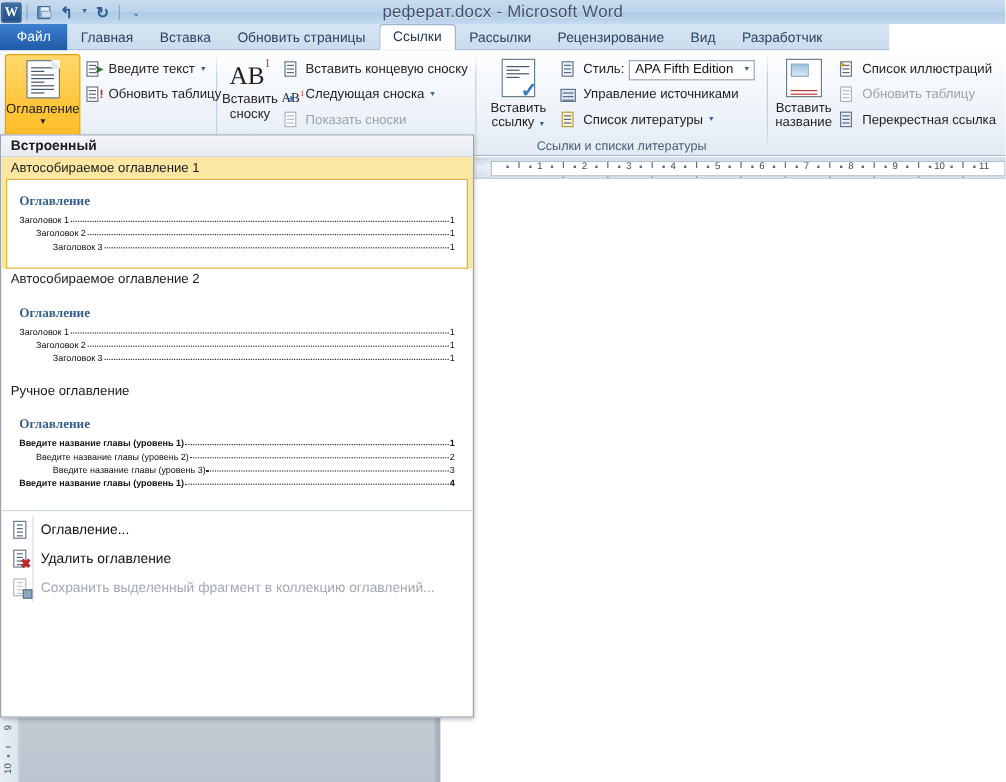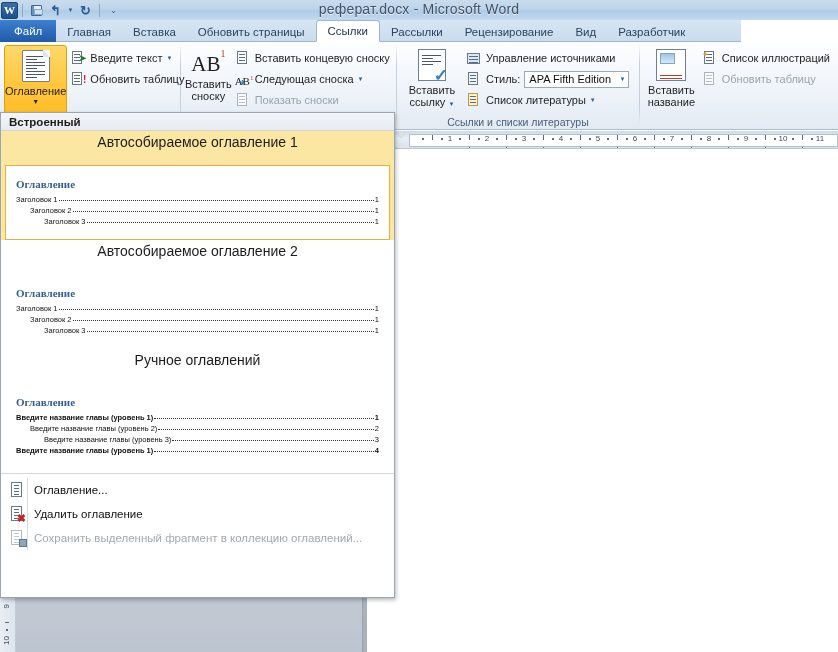--- a/index.html
+++ b/index.html
@@ -172,21 +172,21 @@
   }
   .gal-header {
     height:18px; background:linear-gradient(to bottom,#f3f5f8,#e7ebf1);
     border-bottom:1px solid #cfd6de;
     font-size:11.5px; color:#1c1c1c; font-weight:bold;
     display:flex; align-items:center; padding-left:8px;
   }
   .gal-body { position:relative; }
   .gal-item { position:relative; margin:0; padding:0 2px; }
   .gal-item .gi-title {
-    font-size:14px; color:#1c1c1c; padding:3px 6px 15px 6px; white-space:nowrap;text-align:center;
+    font-size:11px; color:#1c1c1c; padding:3px 6px 3px 6px; white-space:nowrap;
   }
   .gal-item.selected { background:#fbe6a2; }
   .gal-item.selected .gi-wrap { border:1px solid #e3b23c; }
   .gi-wrap { background:#fff; margin:0 2px 0 2px; padding:12px 10px 12px 10px; border:1px solid transparent;}
   .toc-h {
     font-family:"Liberation Serif", serif; font-size:11px; font-weight:bold; color:#365f91;
     margin-bottom:4px;
   }
   .toc-line {
     display:flex; align-items:baseline; font-size:7.5px; color:#101010;
@@ -370,42 +370,42 @@
             </div>
             <div class="cap">Вставить</div>
             <div class="cap" style="margin-top:0">
               <span>ссылку</span>
               <span class="tiny-caret">▼</span>
             </div>
           </div>
           <div class="smallitems">
             <div class="sitem">
               <span class="sico">
-                <span class="pg" style="left:1px;width:13px;height:11px;top:3px;background:#dce8f4;">
-                    <b></b>
-                  </span>
-              </span>
-              <span>Управление источниками</span>
-            </div>
-            <div class="sitem">
-              <span class="sico">
                 <span class="pg" style="background:#eef4fa;">
                     <b></b>
                   </span>
               </span>
               <span class="stylerow">
                 <span>Стиль:</span>
                 <span class="stylebox">
                   <span>APA Fifth Edition</span>
                   <span class="tiny-caret">▼</span>
                 </span>
               </span>
             </div>
             <div class="sitem">
               <span class="sico">
+                <span class="pg" style="left:1px;width:13px;height:11px;top:3px;background:#dce8f4;">
+                    <b></b>
+                  </span>
+              </span>
+              <span>Управление источниками</span>
+            </div>
+            <div class="sitem">
+              <span class="sico">
                 <span class="pg" style="background:#fff3cf;border-color:#b89a4e;">
                     <b></b>
                   </span>
               </span>
               <span>Список литературы</span>
               <span class="tiny-caret">▼</span>
             </div>
           </div>
         </div>
         <div class="glabel">Ссылки и списки литературы</div>
@@ -432,20 +432,28 @@
               </span>
               <span>Список иллюстраций</span>
             </div>
             <div class="sitem disabled">
               <span class="sico gray">
                 <span class="pg">
                     <b></b>
                   </span>
               </span>
               <span>Обновить таблицу</span>
+            </div>
+            <div class="sitem">
+              <span class="sico">
+                <span class="pg" style="background:#e6f0fa;">
+                    <b></b>
+                  </span>
+              </span>
+              <span>Перекрестная ссылка</span>
             </div>
           </div>
         </div>
       </div>
 
     </div>
   </div>
 
   <div class="left-white"></div>
   <div class="doc-right"></div>
@@ -563,21 +571,21 @@
               <span class="pg">1</span>
             </div>
             <div class="toc-line lvl3">
               <span class="lbl">Заголовок 3</span>
               <span class="dots"></span>
               <span class="pg">1</span>
             </div>
           </div>
         </div>
         <div class="gal-item">
-          <div class="gi-title">Ручное оглавлений</div>
+          <div class="gi-title">Ручное оглавление</div>
           <div class="gi-wrap">
             <div class="toc-h">Оглавление</div>
             <div class="toc-line lvl1 b">
               <span class="lbl">Введите название главы (уровень 1)</span>
               <span class="dots"></span>
               <span class="pg">1</span>
             </div>
             <div class="toc-line lvl2">
               <span class="lbl">Введите название главы (уровень 2)</span>
               <span class="dots"></span>

